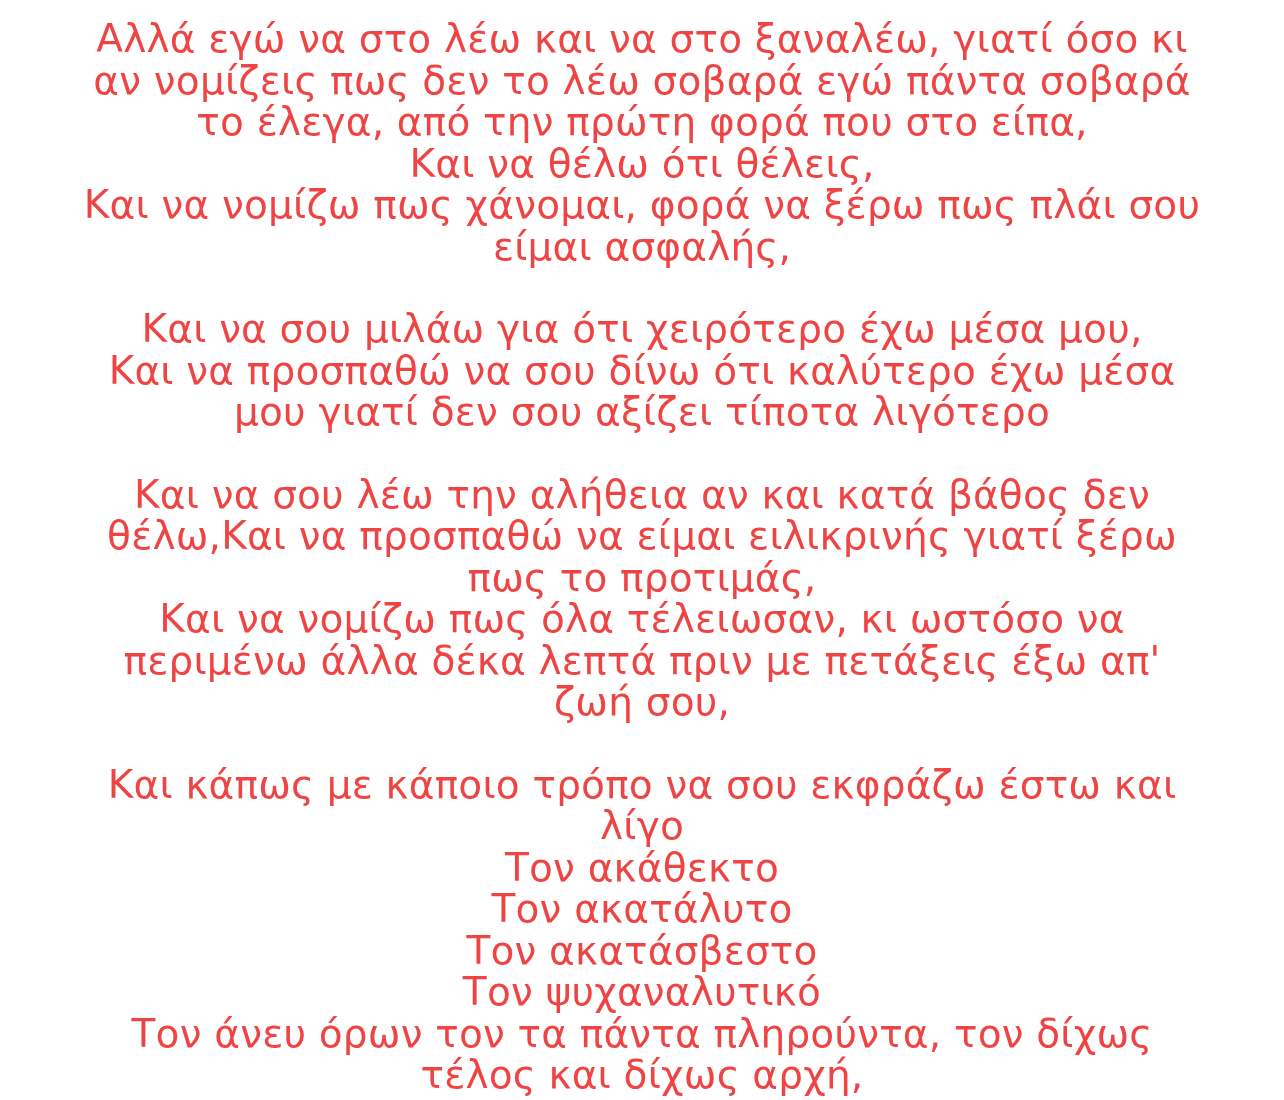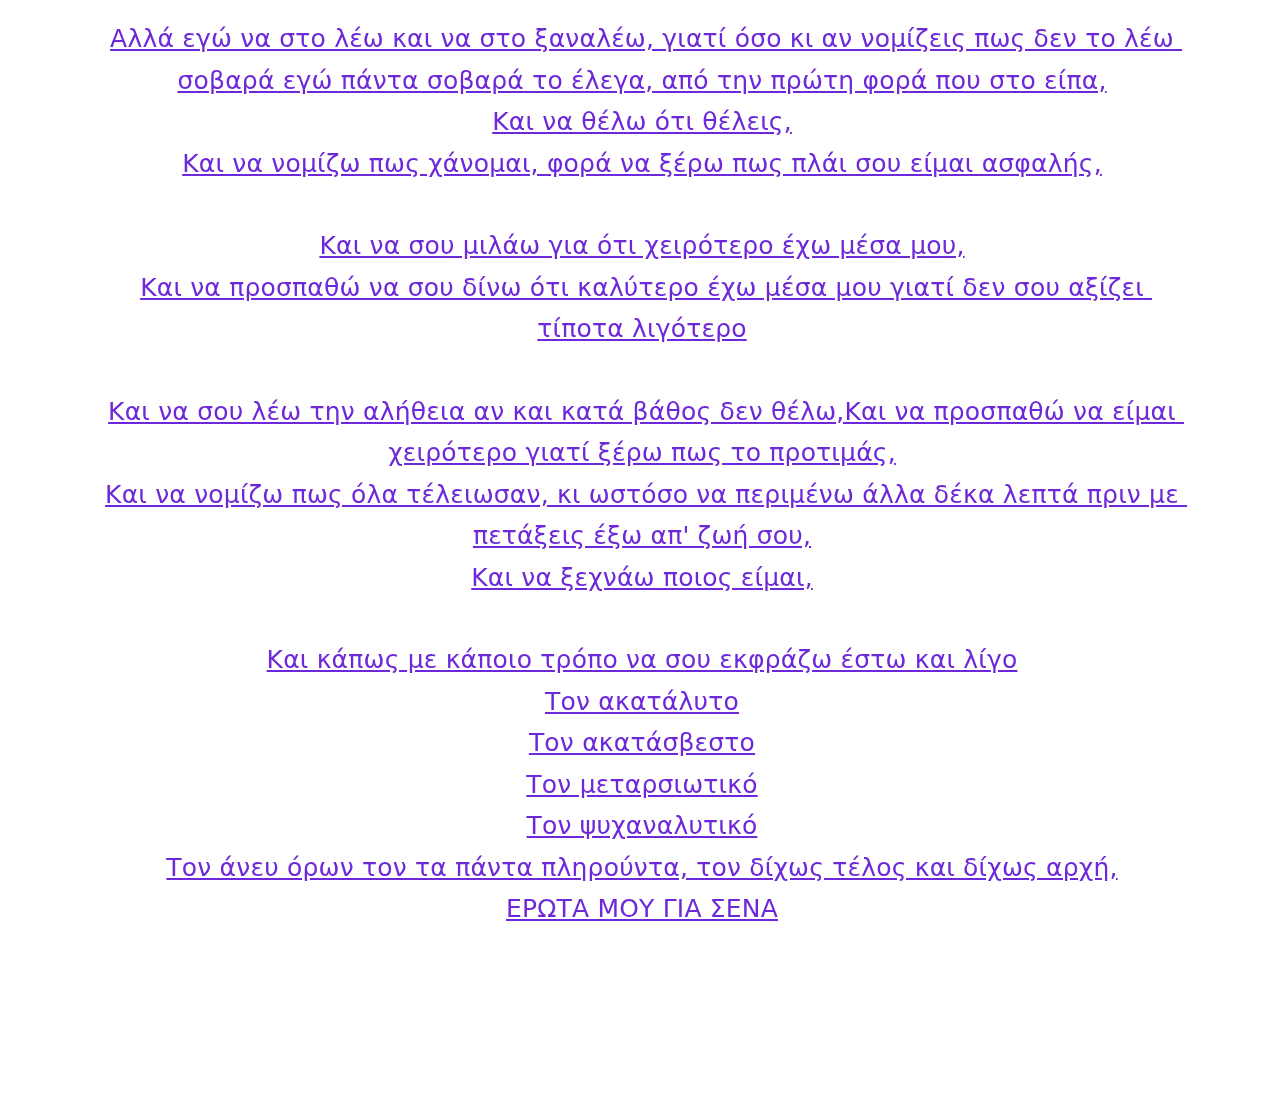--- a/index.html
+++ b/index.html
@@ -17,27 +17,26 @@
     width: 1284px;
     min-height: 1100px;
     box-sizing: border-box;
     padding: 18px 80px 10px 80px;
     background: #ffffff;
   }
   .poem {
     text-align: center;
   }
   .line {
-    font-size: 25px;
+    font-size: 39px;
     line-height: 41.5px;
     letter-spacing: 0.2px;
     white-space: pre-wrap;
     word-wrap: break-word;
-    color: #6d28d9;
-    text-decoration: underline;
+    color: #ef4444;
   }
   .stanza {
     margin: 0 0 0 0;
   }
   .gap {
     height: 41px;
   }
   .line.narrow {
     padding-left: 14px;
     padding-right: 14px;
@@ -58,31 +57,30 @@
     <div class="gap"></div>
 
     <div class="stanza">
       <div class="line">Και να σου μιλάω για ότι χειρότερο έχω μέσα μου,</div>
       <div class="line narrow">Και να προσπαθώ να σου δίνω ότι καλύτερο έχω μέσα μου γιατί δεν σου αξίζει τίποτα λιγότερο</div>
     </div>
 
     <div class="gap"></div>
 
     <div class="stanza">
-      <div class="line">Και να σου λέω την αλήθεια αν και κατά βάθος δεν θέλω,Και να προσπαθώ να είμαι χειρότερο γιατί ξέρω πως το προτιμάς,</div>
+      <div class="line">Και να σου λέω την αλήθεια αν και κατά βάθος δεν θέλω,Και να προσπαθώ να είμαι ειλικρινής γιατί ξέρω πως το προτιμάς,</div>
       <div class="line narrow">Και να νομίζω πως όλα τέλειωσαν, κι ωστόσο να περιμένω άλλα δέκα λεπτά πριν με πετάξεις έξω απ' ζωή σου,</div>
-      <div class="line">Και να ξεχνάω ποιος είμαι,</div>
     </div>
 
     <div class="gap"></div>
 
     <div class="stanza">
       <div class="line">Και κάπως με κάποιο τρόπο να σου εκφράζω έστω και λίγο</div>
+      <div class="line">Τον ακάθεκτο</div>
       <div class="line">Τον ακατάλυτο</div>
       <div class="line">Τον ακατάσβεστο</div>
-      <div class="line">Τον μεταρσιωτικό</div>
       <div class="line">Τον ψυχαναλυτικό</div>
       <div class="line">Τον άνευ όρων τον τα πάντα πληρούντα, τον δίχως τέλος και δίχως αρχή,</div>
       <div class="line">ΕΡΩΤΑ ΜΟΥ ΓΙΑ ΣΕΝΑ</div>
     </div>
 
   </div>
 </div>
 
 </body></html>

